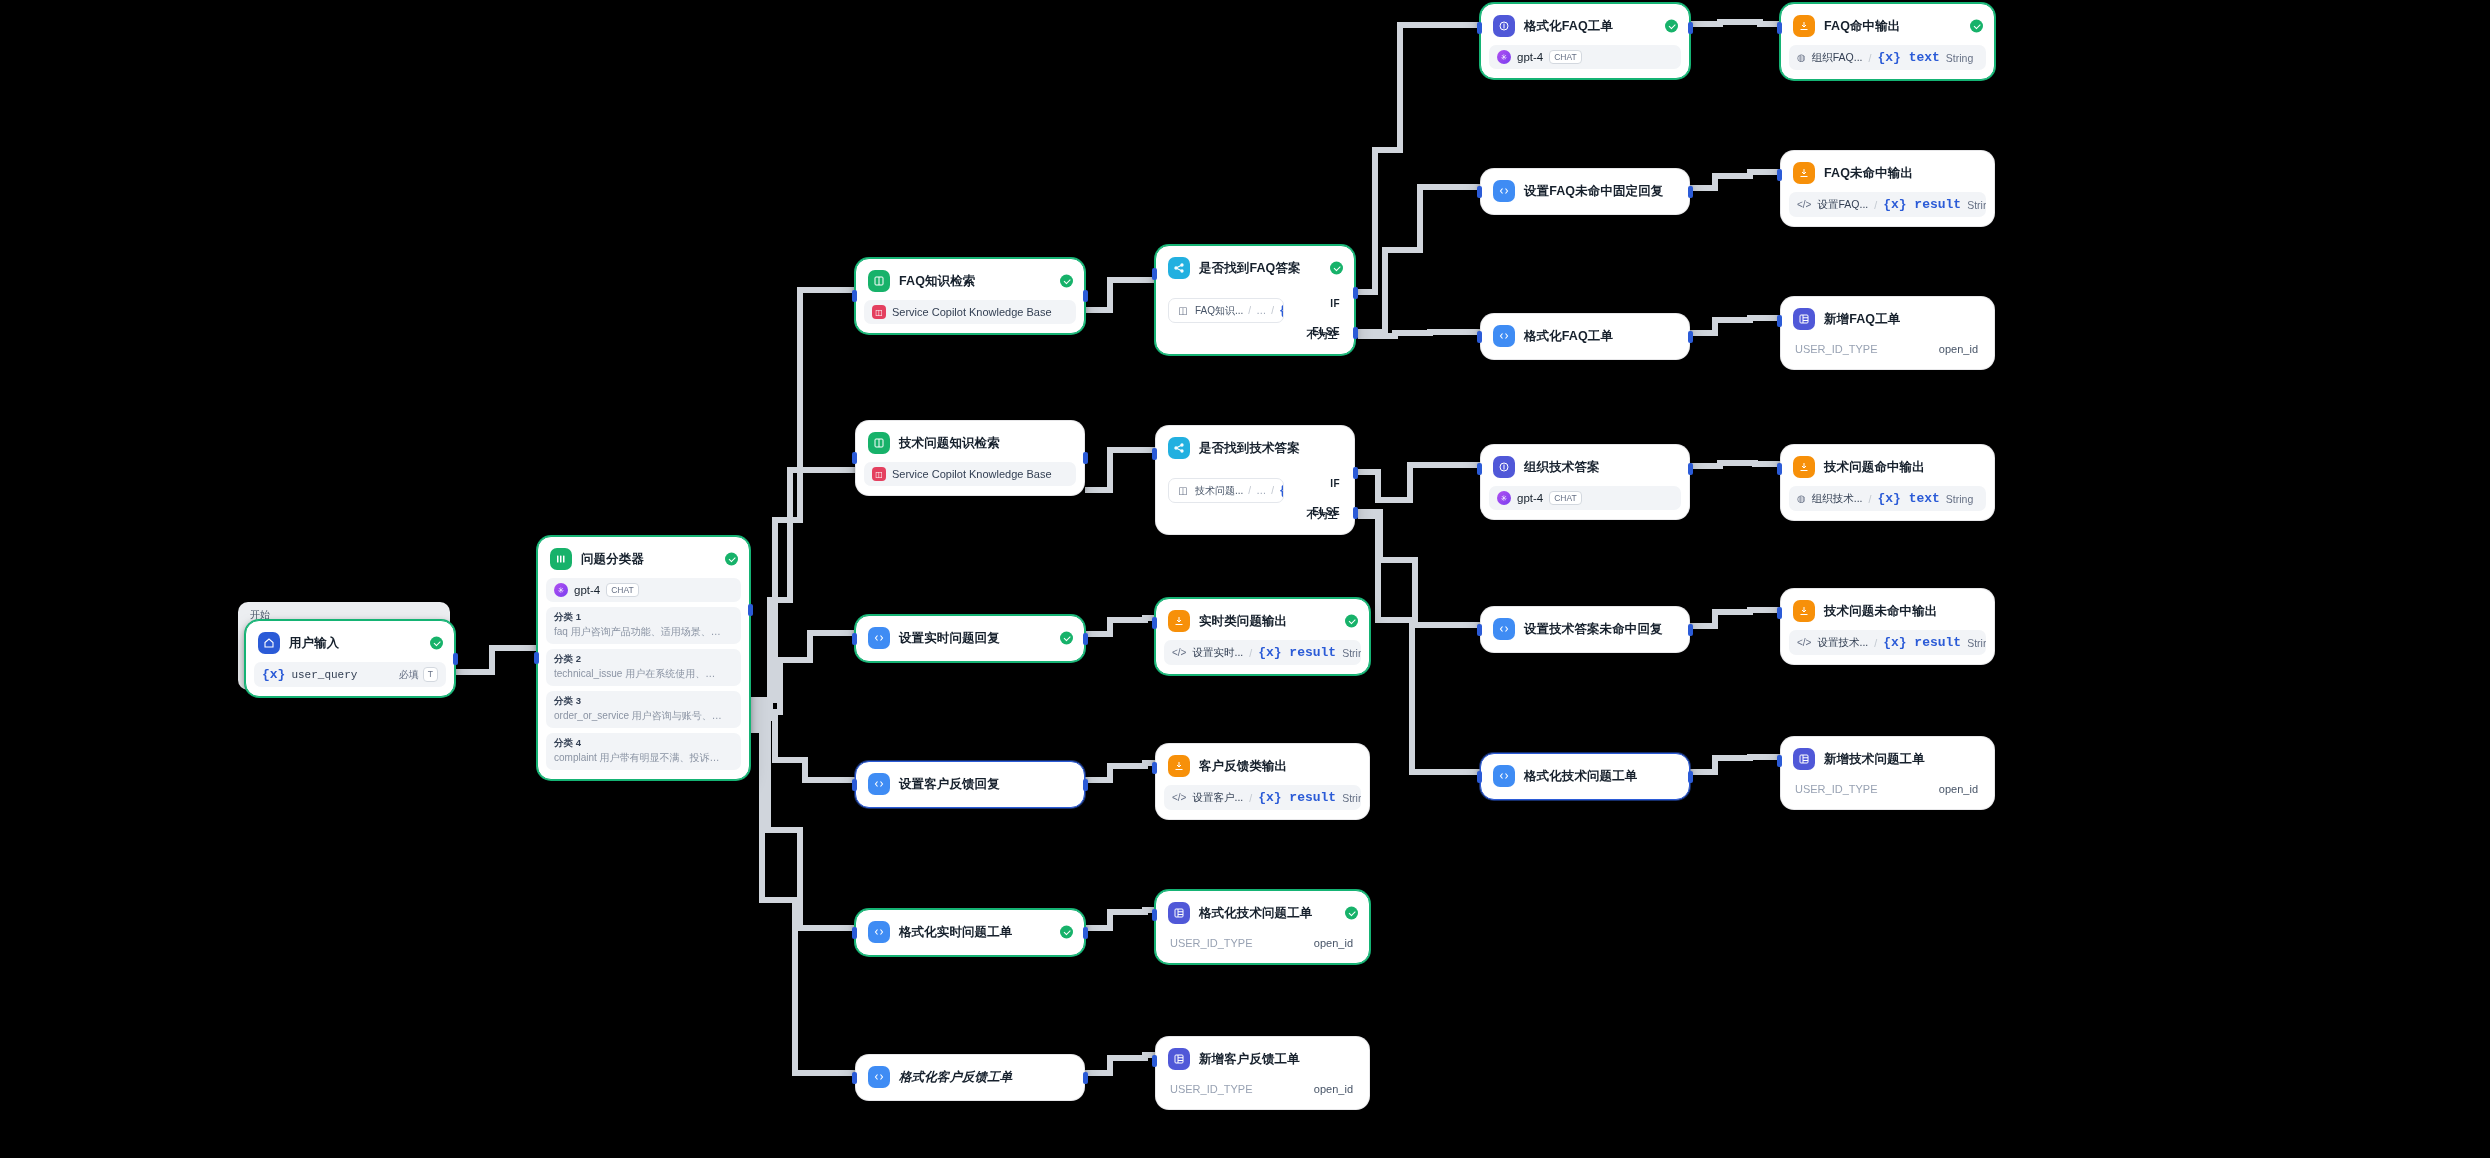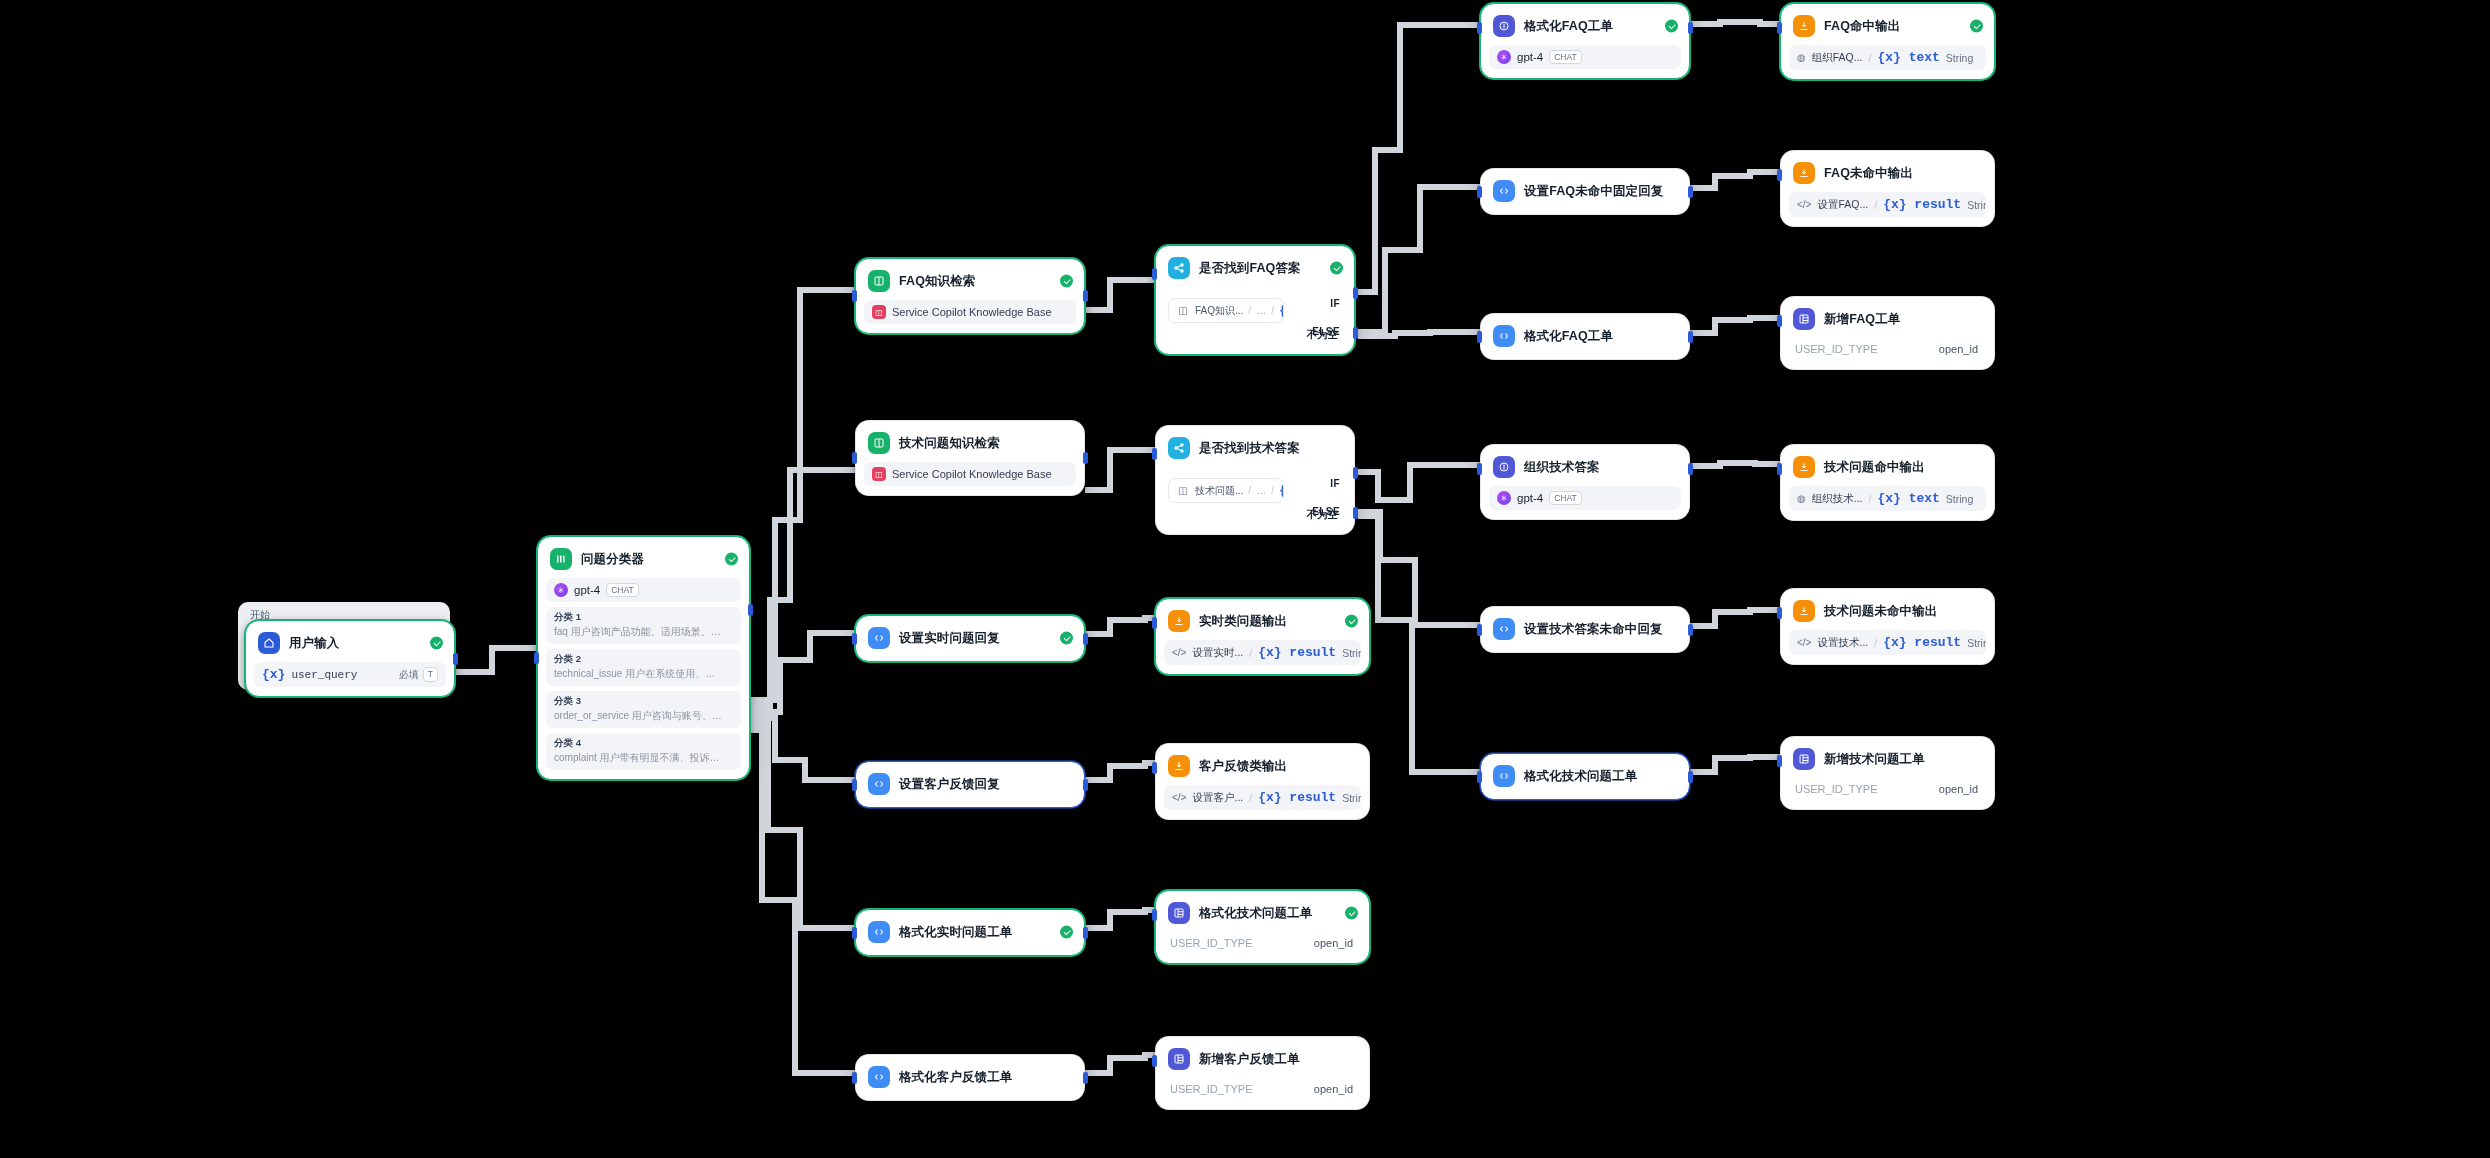--- a/index.html
+++ b/index.html
@@ -619,21 +619,21 @@
     </div>
     <div class="srow clear">
       <span class="kv">
         <span class="kvk">USER_ID_TYPE</span>
         <span class="kvv">open_id</span>
       </span>
     </div>
     <span class="port l" style="top:24px;"></span>
   </div>
 
-  <div class="node" style="left:855px;top:1054px;width:230px;">
+  <div class="node" style="left:855px;top:1054px;width:230px;font-style:italic;">
     <div class="nhead">
       <span class="nicon" style="background:#3f8cf4;">
         <svg width="12" height="12" viewBox="0 0 24 24" fill="none" stroke="#fff" stroke-width="2.2">
             <path d="M9 7 L5 12 L9 17 M15 7 L19 12 L15 17"></path>
           </svg>
       </span>
       <span class="ntitle">格式化客户反馈工单</span>
     </div>
     <span class="port l"></span>
     <span class="port r"></span>

